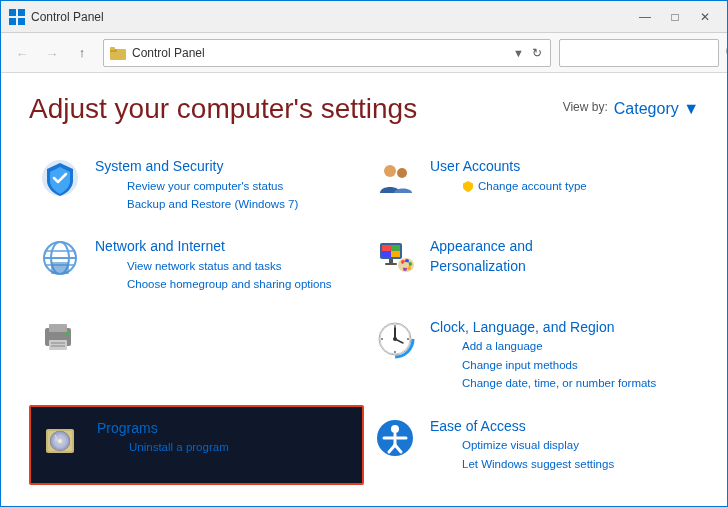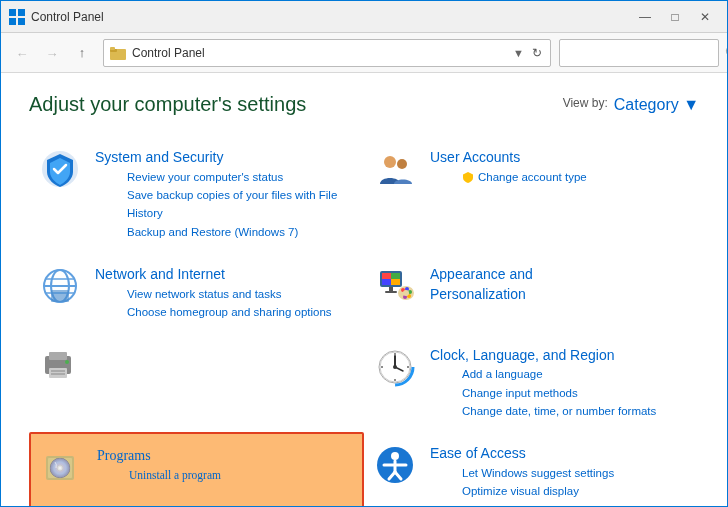--- a/index.html
+++ b/index.html
@@ -142,23 +142,23 @@
     }
 
     
     .content-header {
       display: flex;
       align-items: center;
       justify-content: space-between;
       margin-bottom: 20px;
     }
     .page-heading {
-      font-size: 20px;
+      font-size: 28px;
       font-weight: 300;
-      color: #14532d;
+      color: #7f1d1d;
     }
     .view-by {
       display: flex;
       align-items: flex-start;
       gap: 6px;
       font-size: 12px;
       color: #555;
     }
     .view-by-label { color: #555; }
     .view-by-value {
@@ -176,22 +176,21 @@
     .category-item {
       display: flex;
       align-items: flex-start;
       padding: 12px 10px;
       gap: 14px;
       cursor: pointer;
     }
     .category-item.highlighted {
       border: 2px solid #e04020;
       border-radius: 2px;
-      background: #fdba74;
-      font-family: Liberation Serif, serif;
+      background: #0f172a;
     }
     .category-icon {
       width: 42px;
       height: 42px;
       flex-shrink: 0;
       display: flex;
       align-items: center;
       justify-content: center;
     }
     .category-text { flex: 1; }
@@ -275,21 +274,20 @@
           <ellipse cx="21" cy="21" rx="18" ry="18" fill="#1565c0" opacity="0.15"></ellipse>
           <path d="M21 6 L34 12 L34 24 C34 31 27 37 21 39 C15 37 8 31 8 24 L8 12 Z" fill="#1976d2"></path>
           <path d="M21 10 L31 15 L31 24 C31 30 25 35 21 37 C17 35 11 30 11 24 L11 15 Z" fill="#42a5f5"></path>
           <path d="M15 21 L19 25 L27 17" stroke="white" stroke-width="2.5" fill="none" stroke-linecap="round" stroke-linejoin="round"></path>
         </svg>
       </div>
       <div class="category-text">
         <div class="category-title">System and Security</div>
         <div class="category-sub">
           <span>Review your computer's status</span>
-          <span>Save backup copies of your files with File History</span>
           <span>Backup and Restore (Windows 7)</span>
         </div>
       </div>
     </div>
 
     <div class="category-item">
       <div class="category-icon">
         <svg width="42" height="42" viewBox="0 0 42 42">
 
           <circle cx="16" cy="14" r="6" fill="#e0a060"></circle>
@@ -448,20 +446,20 @@
           <line x1="10" y1="21" x2="32" y2="21" stroke="white" stroke-width="3" stroke-linecap="round"></line>
 
           <line x1="21" y1="17" x2="21" y2="28" stroke="white" stroke-width="3" stroke-linecap="round"></line>
           <line x1="21" y1="28" x2="15" y2="35" stroke="white" stroke-width="3" stroke-linecap="round"></line>
           <line x1="21" y1="28" x2="27" y2="35" stroke="white" stroke-width="3" stroke-linecap="round"></line>
         </svg>
       </div>
       <div class="category-text">
         <div class="category-title">Ease of Access</div>
         <div class="category-sub">
+          <span>Optimize visual display</span>
           <span>Let Windows suggest settings</span>
-          <span>Optimize visual display</span>
         </div>
       </div>
     </div>
 
   </div>
 </div>
 
 </body></html>

